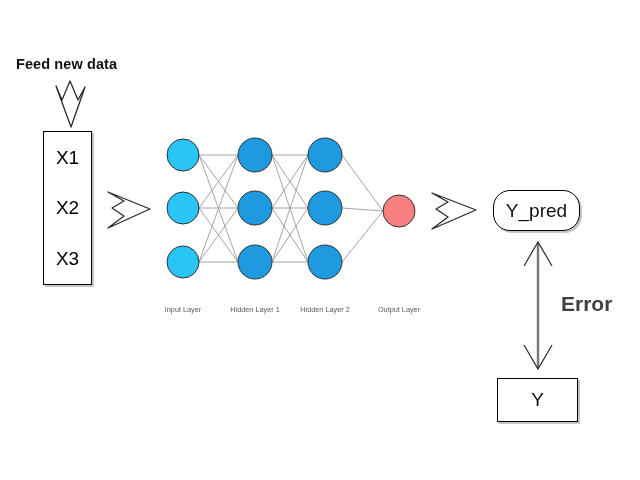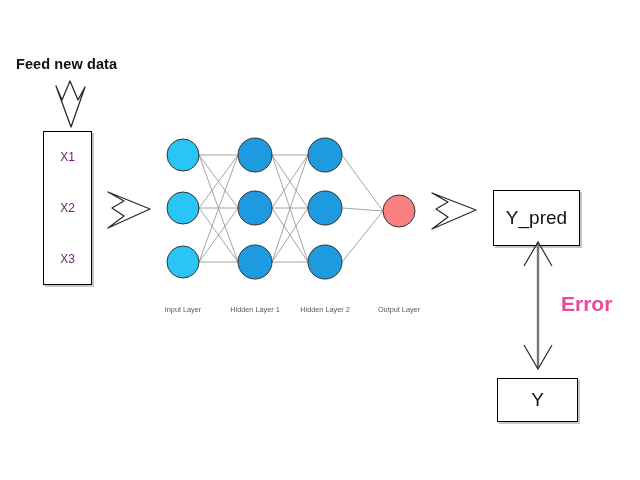--- a/index.html
+++ b/index.html
@@ -26,63 +26,64 @@
     font-weight: 700;
     color: #111111;
     letter-spacing: 0.1px;
     white-space: nowrap;
   }
   #error-label {
     left: 561px;
     top: 292px;
     font-size: 21px;
     font-weight: 700;
-    color: #ec4899;
+    color: #404040;
     white-space: nowrap;
   }
 
   
   #input-box {
     left: 43px;
     top: 131px;
     width: 49px;
     height: 154px;
     border: 1.6px solid #000000;
     background: #ffffff;
     box-shadow: 2px 2px 0 rgba(150,150,150,0.55);
     box-sizing: border-box;
     display: flex;
     flex-direction: column;
     justify-content: space-around;
     align-items: center;
   }
   #input-box .var {
-    font-size: 12px;
-    color: #701a75;
+    font-size: 19px;
+    color: #000000;
     line-height: 1;
     text-align: center;
   }
 
   
   .io-box {
     border: 1.7px solid #000000;
     background: #ffffff;
     box-shadow: 2px 2px 0 rgba(150,150,150,0.55);
     box-sizing: border-box;
     display: flex;
     align-items: center;
     justify-content: center;
     color: #111111;
   }
   #ypred-box {
     left: 493px;
     top: 190px;
     width: 87px;
-    height: 56px;
+    height: 41px;
     font-size: 19px;
+    border-radius: 17px;
   }
   #y-box {
     left: 497px;
     top: 378px;
     width: 81px;
     height: 44px;
     font-size: 19px;
   }
 
   

